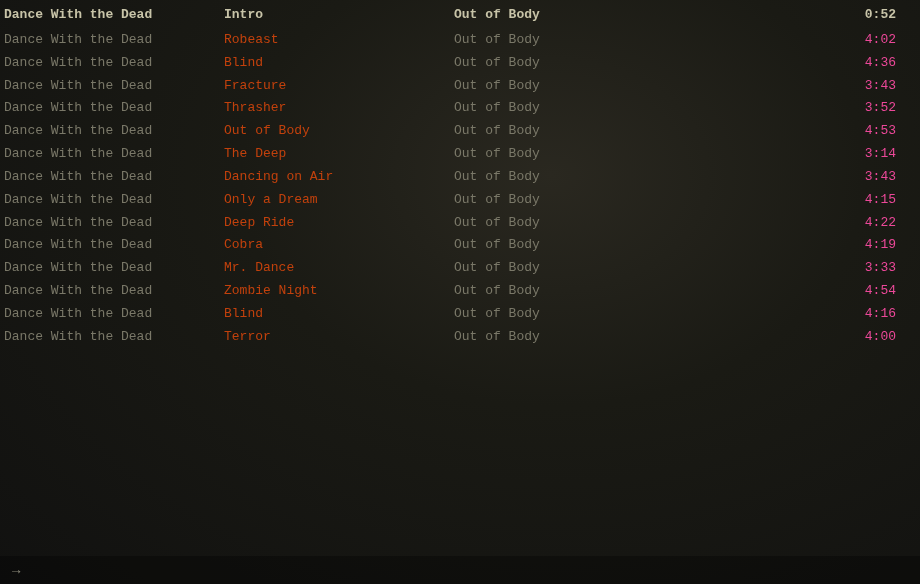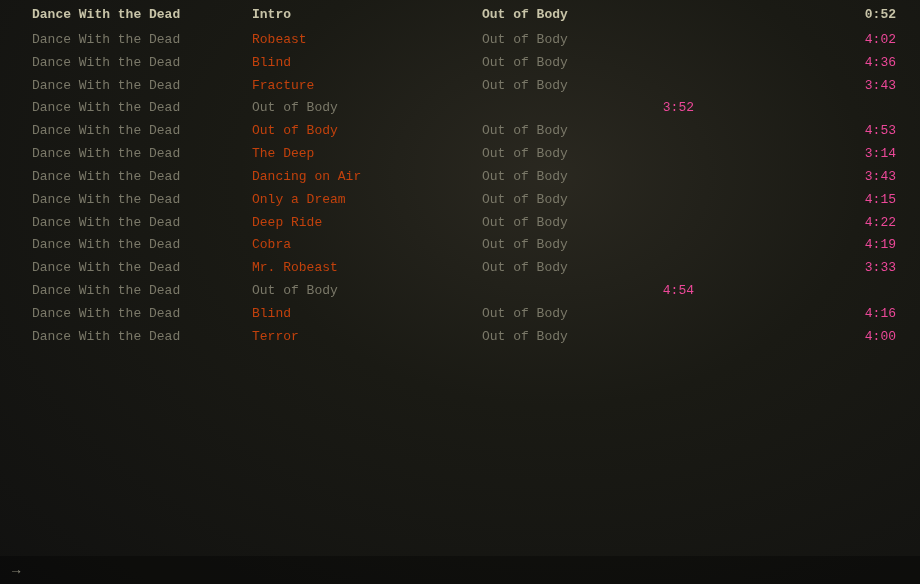--- a/index.html
+++ b/index.html
@@ -21,21 +21,21 @@
     }
 
     .track-list {
       padding: 4px 0 0 0;
       width: 100%;
     }
 
     .track-row {
       display: grid;
       grid-template-columns: 220px 230px 220px 1fr;
-      padding: 2px 16px 2px 32px;
+      padding: 2px 16px 2px 4px;
       line-height: 1.45;
     }
 
     .track-row.header {
       color: #c8c4a8;
       font-weight: bold;
       margin-bottom: 2px;
     }
 
     .col-artist {
@@ -103,20 +103,21 @@
       <span class="col-duration">4:36</span>
     </div>
     <div class="track-row">
       <span class="col-artist">Dance With the Dead</span>
       <span class="col-title">Fracture</span>
       <span class="col-album">Out of Body</span>
       <span class="col-duration">3:43</span>
     </div>
     <div class="track-row">
       <span class="col-artist">Dance With the Dead</span>
+      <span class="col-title">Thrasher</span>
       <span class="col-album">Out of Body</span>
       <span class="col-duration">3:52</span>
     </div>
     <div class="track-row">
       <span class="col-artist">Dance With the Dead</span>
       <span class="col-title">Out of Body</span>
       <span class="col-album">Out of Body</span>
       <span class="col-duration">4:53</span>
     </div>
     <div class="track-row">
@@ -144,26 +145,27 @@
       <span class="col-duration">4:22</span>
     </div>
     <div class="track-row">
       <span class="col-artist">Dance With the Dead</span>
       <span class="col-title">Cobra</span>
       <span class="col-album">Out of Body</span>
       <span class="col-duration">4:19</span>
     </div>
     <div class="track-row">
       <span class="col-artist">Dance With the Dead</span>
-      <span class="col-title">Mr. Robeast</span>
+      <span class="col-title">Mr. Dance</span>
       <span class="col-album">Out of Body</span>
       <span class="col-duration">3:33</span>
     </div>
     <div class="track-row">
       <span class="col-artist">Dance With the Dead</span>
+      <span class="col-title">Zombie Night</span>
       <span class="col-album">Out of Body</span>
       <span class="col-duration">4:54</span>
     </div>
     <div class="track-row">
       <span class="col-artist">Dance With the Dead</span>
       <span class="col-title">Blind</span>
       <span class="col-album">Out of Body</span>
       <span class="col-duration">4:16</span>
     </div>
     <div class="track-row">

